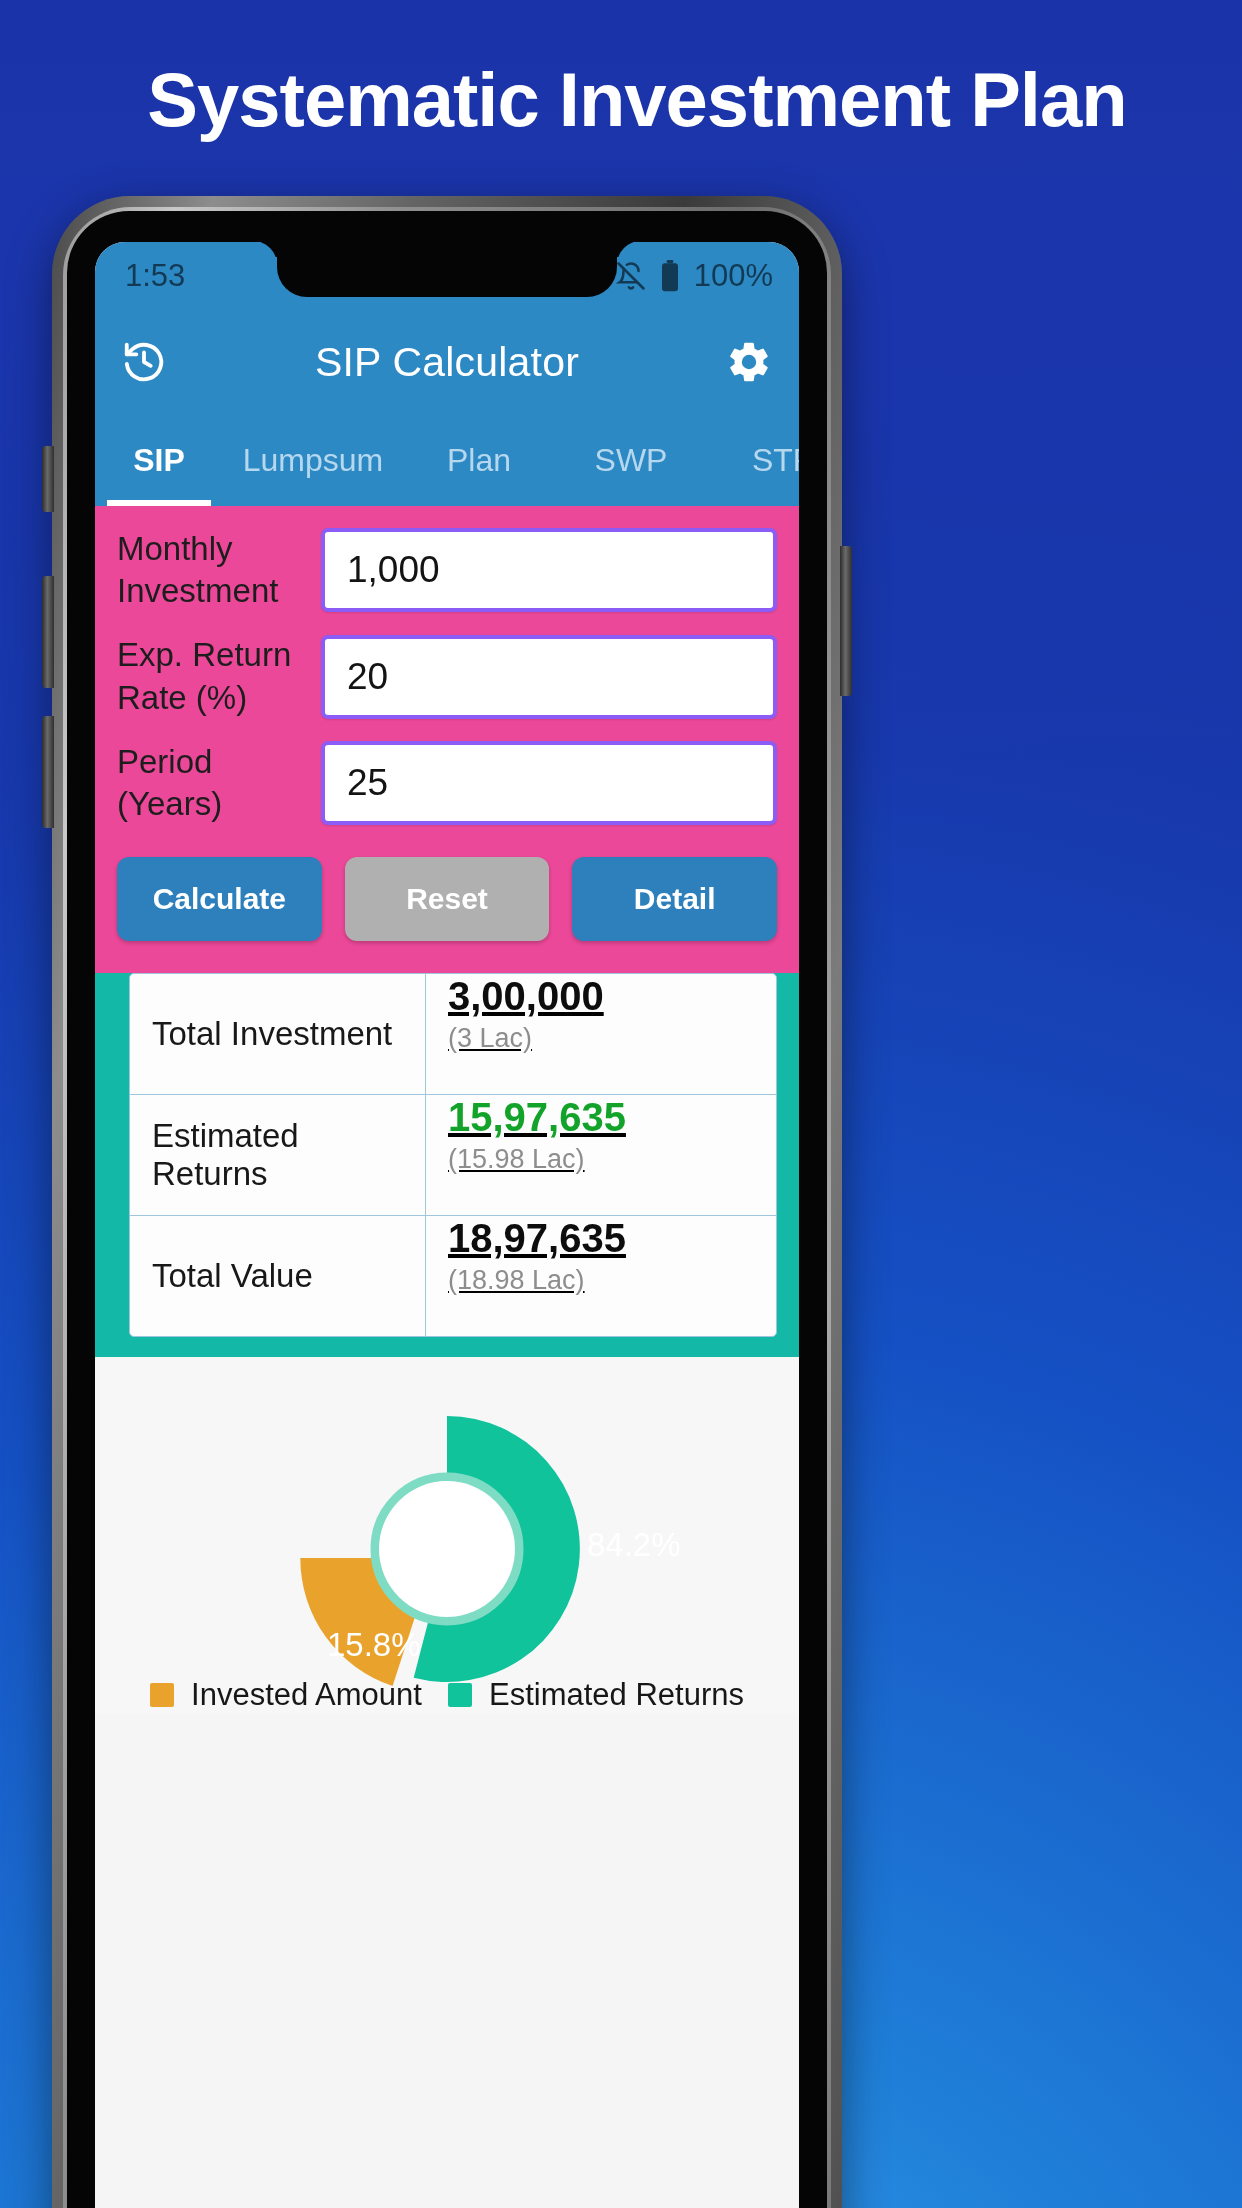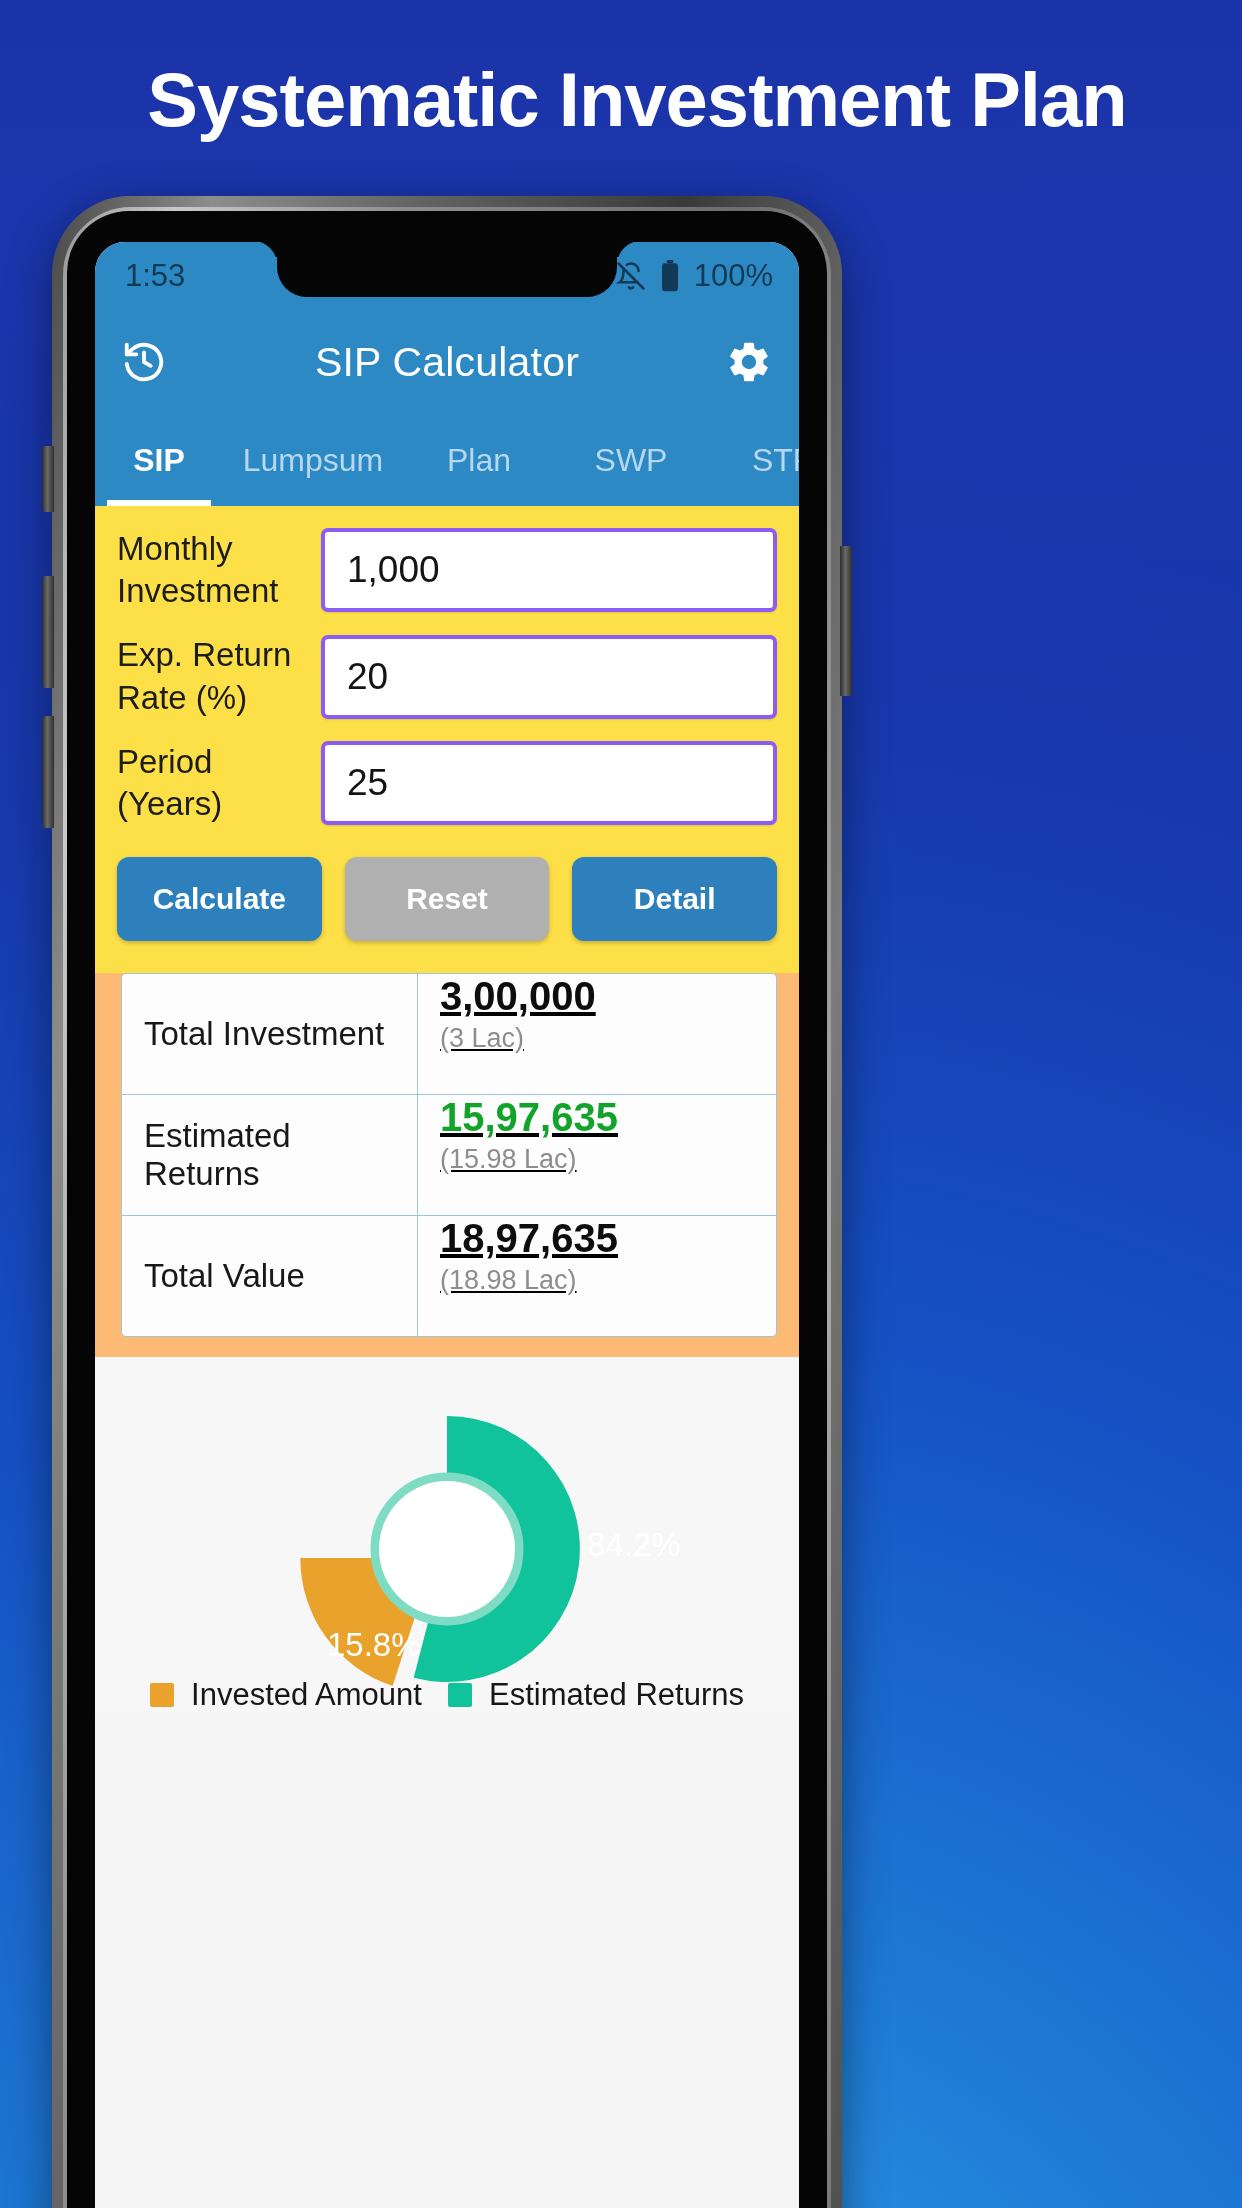--- a/index.html
+++ b/index.html
@@ -186,21 +186,21 @@
   .tab.active::after {
     content: "";
     position: absolute;
     left: 12px; right: 12px; bottom: 0;
     height: 6px;
     background: #ffffff;
   }
 
   
   #form {
-    background: #fde047;
+    background: #ec4899;
     padding: 22px 22px 6px 22px;
   }
   .field-row {
     display: flex;
     align-items: center;
     margin-bottom: 22px;
   }
   .field-label {
     width: 196px;
     flex: 0 0 196px;
@@ -239,22 +239,22 @@
     font-size: 30px;
     font-weight: bold;
     color: #ffffff;
     box-shadow: 0 2px 4px rgba(0,0,0,.22);
   }
   .btn.primary { background: #2d80bc; }
   .btn.muted { background: #b0b0b0; }
 
   
   #results {
-    background: #fdba74;
-    padding: 0 22px 20px 26px;
+    background: #14b8a6;
+    padding: 0 22px 20px 34px;
   }
   #results-table {
     border: 1px solid #9fc6de;
     border-radius: 5px;
     overflow: hidden;
     background: #fdfdfd;
   }
   .res-row {
     display: flex;
     border-bottom: 1px solid #9fc6de;

